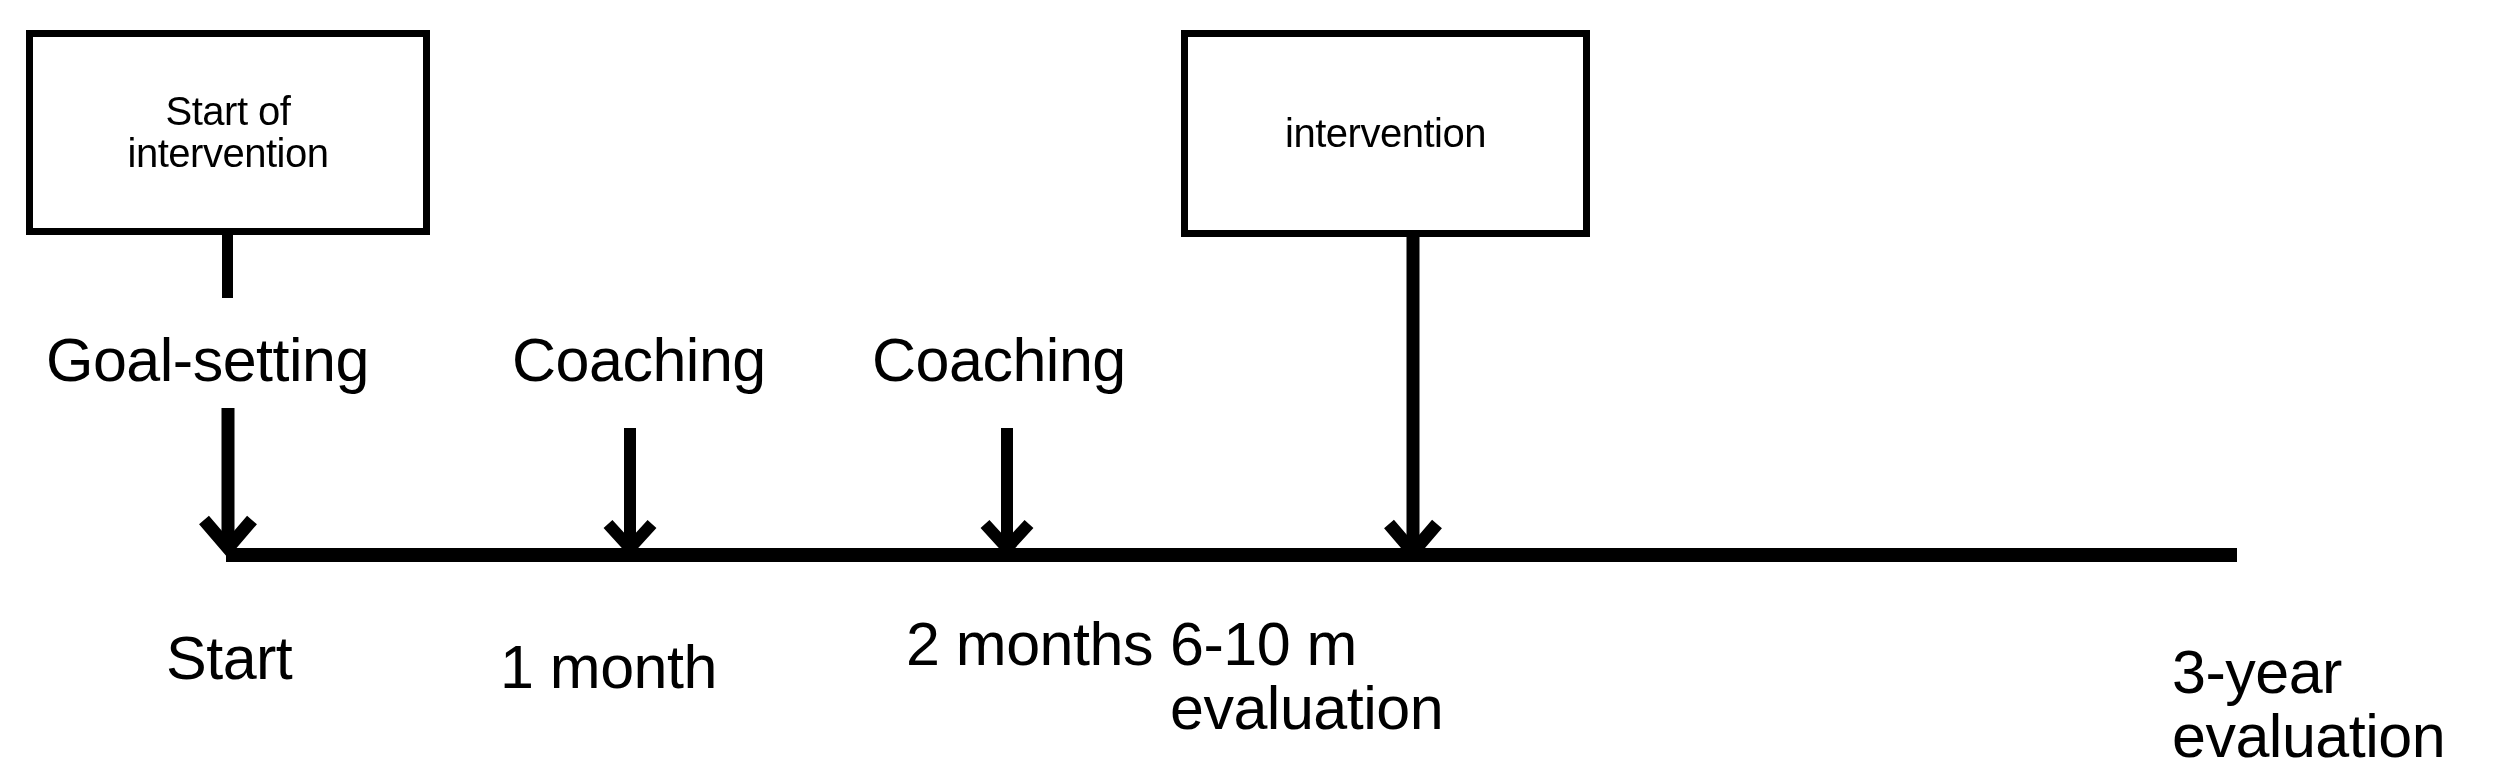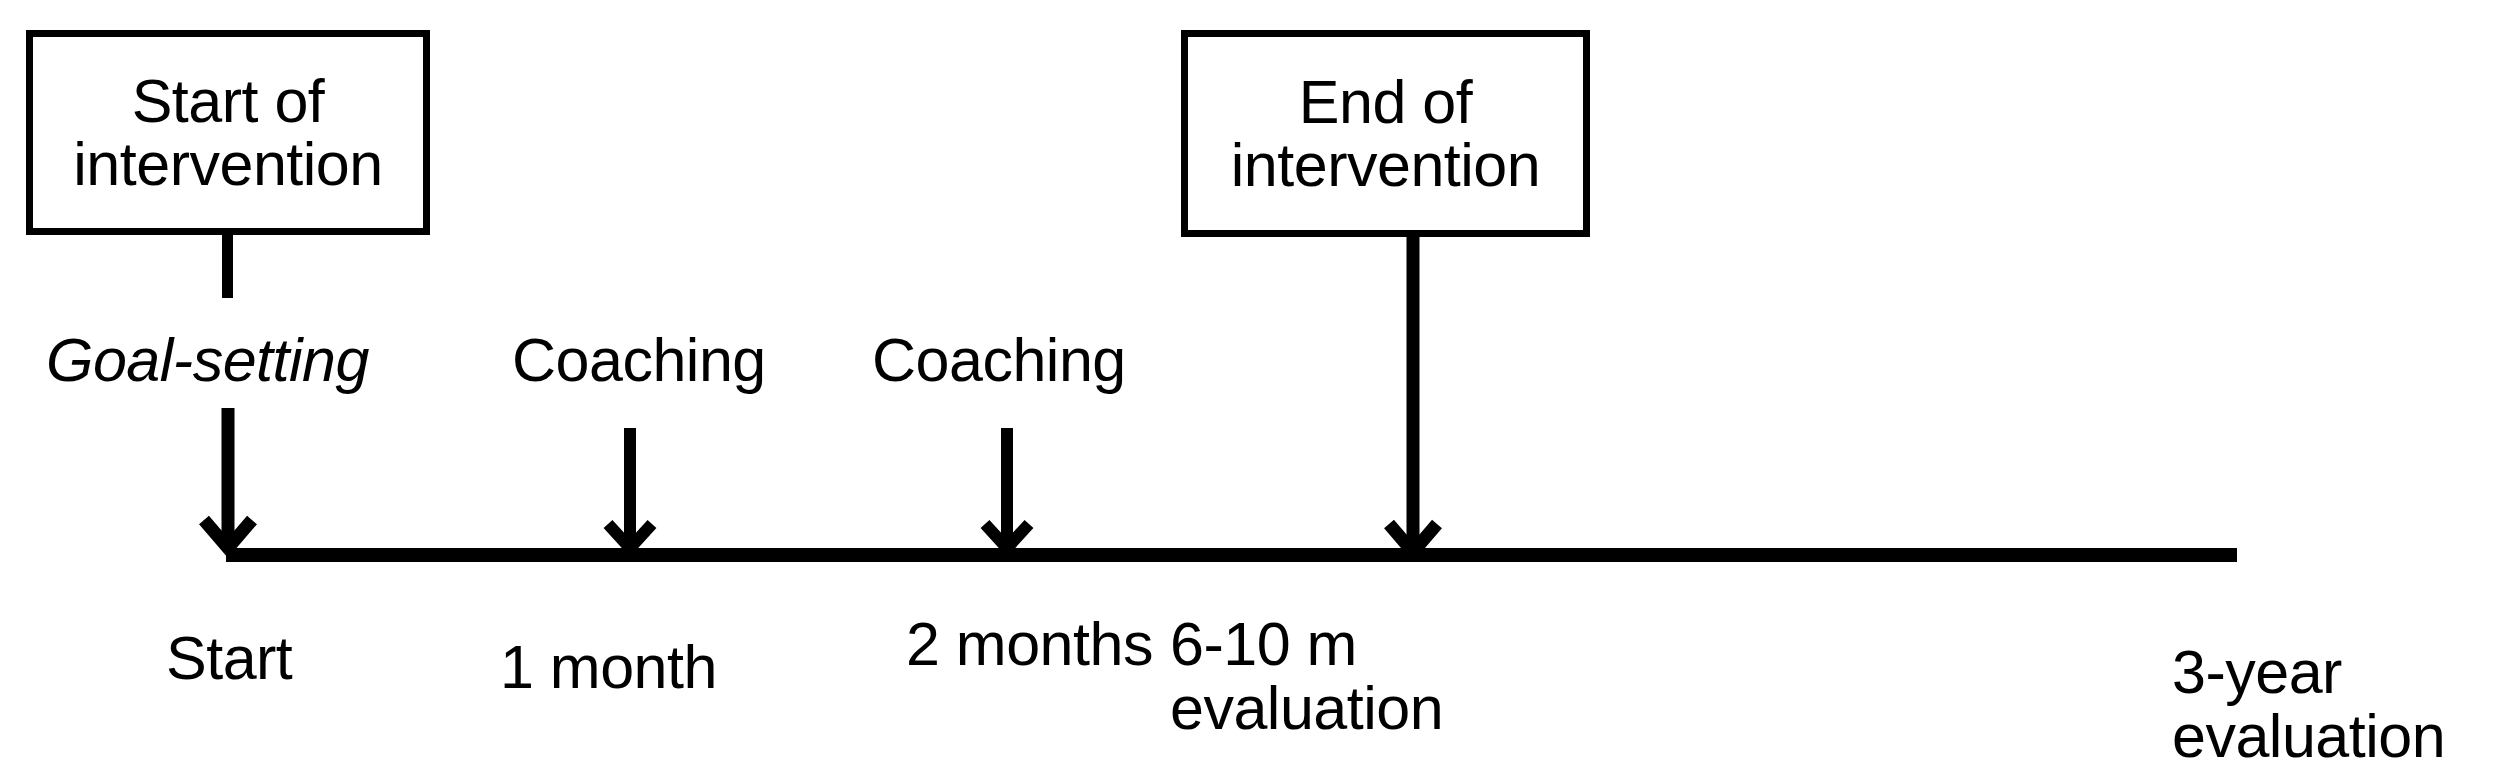--- a/index.html
+++ b/index.html
@@ -23,21 +23,21 @@
   .callout-box {
     position: absolute;
     box-sizing: border-box;
     border: 7px solid #000000;
     background: #ffffff;
     display: flex;
     flex-direction: column;
     align-items: center;
     justify-content: center;
     line-height: 1.03;
-    font-size: 61px;
+    font-size: 40px;
     letter-spacing: -0.5px;
     white-space: nowrap;
   }
   .callout-box .cal-line {
     display: block;
   }
   #box-start-intervention {
     left: 26px;
     top: 30px;
     width: 404px;
@@ -66,21 +66,21 @@
     height: 66px;
   }
   
   .activity-label {
     position: absolute;
     font-size: 61px;
     letter-spacing: -0.5px;
     white-space: nowrap;
     line-height: 1;
   }
-  #label-goal-setting { left: 46px;  top: 330px; font-style: italic; }
+  #label-goal-setting { left: 46px;  top: 330px; }
   #label-coaching-1   { left: 512px; top: 330px; }
   #label-coaching-2   { left: 872px; top: 330px; }
   
   .tick-arrow {
     position: absolute;
     overflow: visible;
   }
   #arrow-goal-setting  { left: 196px;  top: 408px; }
   #arrow-coaching-1    { left: 600px;  top: 428px; }
   #arrow-coaching-2    { left: 977px;  top: 428px; }
@@ -115,21 +115,20 @@
 <div id="timeline-figure">
 
   <div class="callout-box" id="box-start-intervention">
     <span class="cal-line cal-line-1">Start of</span>
     <span class="cal-line cal-line-2">intervention</span>
   </div>
 
   <div class="stem" id="stem-start-intervention"></div>
 
   <div class="callout-box" id="box-end-intervention">
-    <span class="cal-line cal-line-1">End of</span>
     <span class="cal-line cal-line-2">intervention</span>
   </div>
 
   <div class="activity-label" id="label-goal-setting">Goal-setting</div>
 
   <div class="activity-label" id="label-coaching-1">Coaching</div>
 
   <div class="activity-label" id="label-coaching-2">Coaching</div>
 
   <svg class="tick-arrow" id="arrow-goal-setting" width="64" height="145" viewBox="0 0 64 145">

